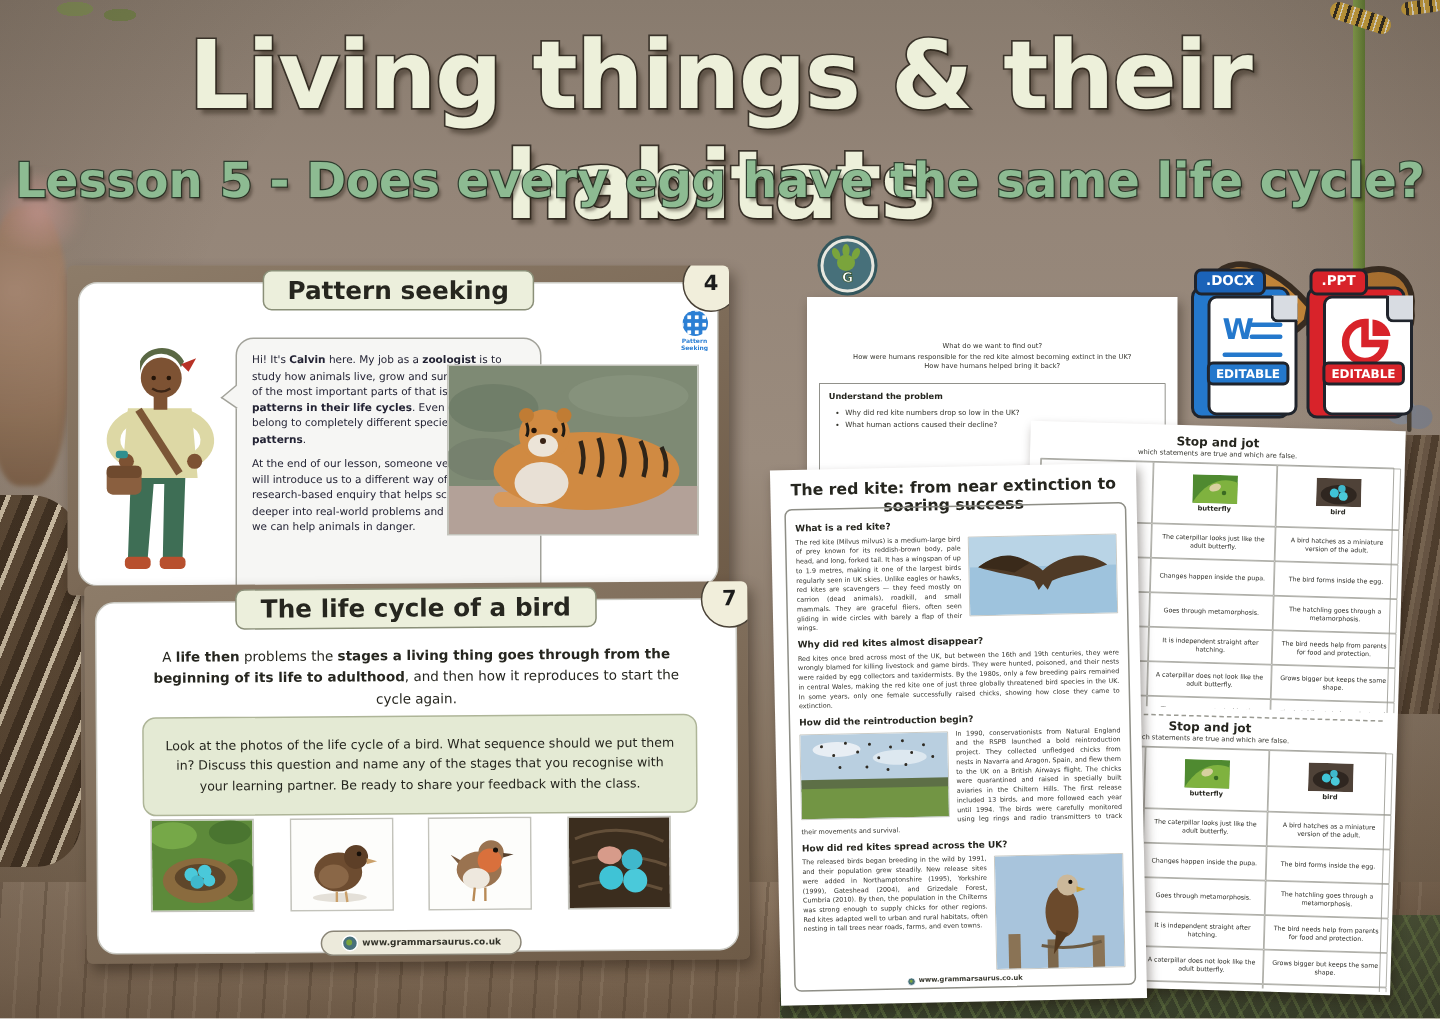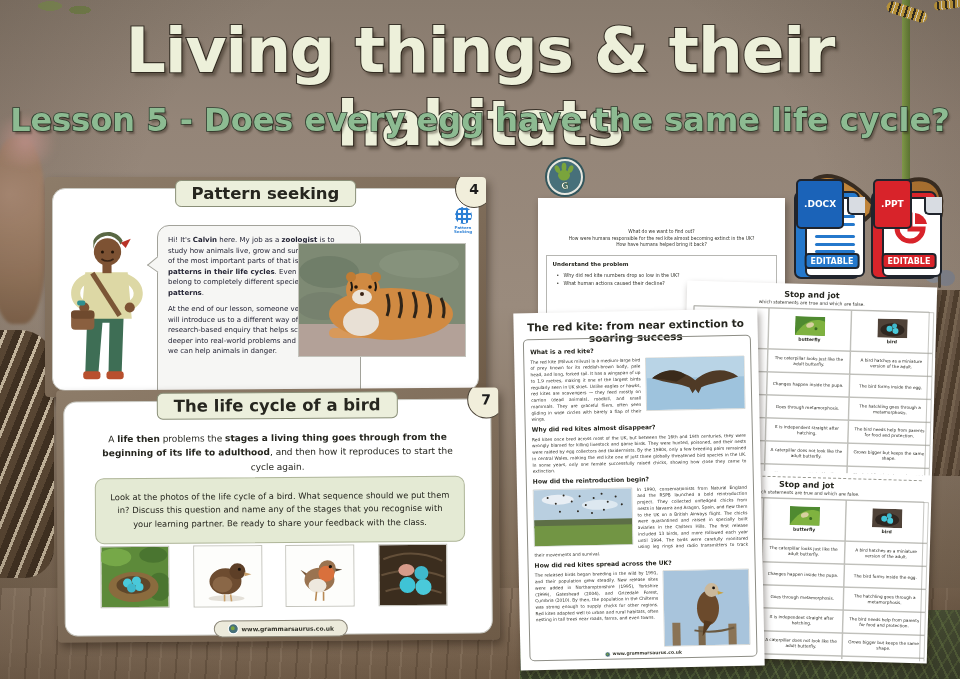--- a/index.html
+++ b/index.html
@@ -89,22 +89,22 @@
   .jot-table{margin:0 14px;border:1px solid #8e8e86;display:grid;grid-template-columns:150px 165px 165px;background:#fff;}
   .jot-cell{border:0.8px solid #9a9a92;display:flex;align-items:center;justify-content:center;text-align:center;
     font-size:8.4px;line-height:1.3;color:#2c2c26;padding:3px 5px;min-height:38px;flex-direction:column;}
   .jot-head{min-height:74px;gap:3px;font-weight:700;font-size:9px;}
   .jot-dash{border-top:1.6px dashed #9a9a92;margin:7px 10px;}
   
   .ficon{width:66px;height:100px;z-index:9;}
   .ficon .back{position:absolute;left:-5px;top:10px;width:62px;height:84px;border-radius:7px;border:2.5px solid #20242c;}
   .ficon .front{position:absolute;left:6px;top:16px;width:56px;height:76px;border-radius:6px;border:2.5px solid #20242c;background:#fff;}
   .ficon .fold{position:absolute;right:-2px;top:-2px;width:16px;height:16px;background:#d8dce2;border-left:2.5px solid #20242c;border-bottom:2.5px solid #20242c;border-radius:0 0 0 5px;}
-  .ficon .ext{position:absolute;left:-3px;top:-2px;border:2px solid #20242c;border-radius:5px;color:#fff;font-weight:700;font-size:9px;padding:18px 6px;z-index:2;}
-  .ficon .badge{position:absolute;left:50%;transform:translateX(-50%);bottom:12px;border:2px solid #20242c;border-radius:4px;color:#fff;font-weight:700;font-size:8px;padding:1.5px 4px;white-space:nowrap;z-index:2;margin-top:20px;}
+  .ficon .ext{position:absolute;left:-3px;top:-2px;border:2px solid #20242c;border-radius:5px;color:#fff;font-weight:700;font-size:9px;padding:2px 6px;z-index:2;}
+  .ficon .badge{position:absolute;left:50%;transform:translateX(-50%);bottom:24px;border:2px solid #20242c;border-radius:4px;color:#fff;font-weight:700;font-size:8px;padding:1.5px 4px;white-space:nowrap;z-index:2;margin-top:20px;}
   .wlines{position:absolute;left:10px;top:14px;width:38px;}
   .wlines div{height:3px;background:#2478cc;margin-bottom:4.5px;border-radius:2px;}
   
   .gs-logo-circle{left:545px;top:157px;width:40px;height:40px;border-radius:50%;background:#33565c;z-index:8;
     display:flex;align-items:center;justify-content:center;}
   .gs-logo-inner{width:32px;height:32px;border-radius:50%;background:#47707a;border:2px solid #e8e8e0;position:relative;}
   .gs-logo-text{left:592px;top:164px;z-index:8;font-weight:800;font-size:20px;color:#fff;
     -webkit-text-stroke:1.2px #3c3c34;paint-order:stroke fill;text-shadow:1.5px 2px 1.5px rgba(40,30,20,.4);}
   .gs-g{position:absolute;left:50%;bottom:2px;transform:translateX(-50%);font-size:9px;font-weight:700;color:#fff;
     -webkit-text-stroke:.5px #2a4a1e;}

